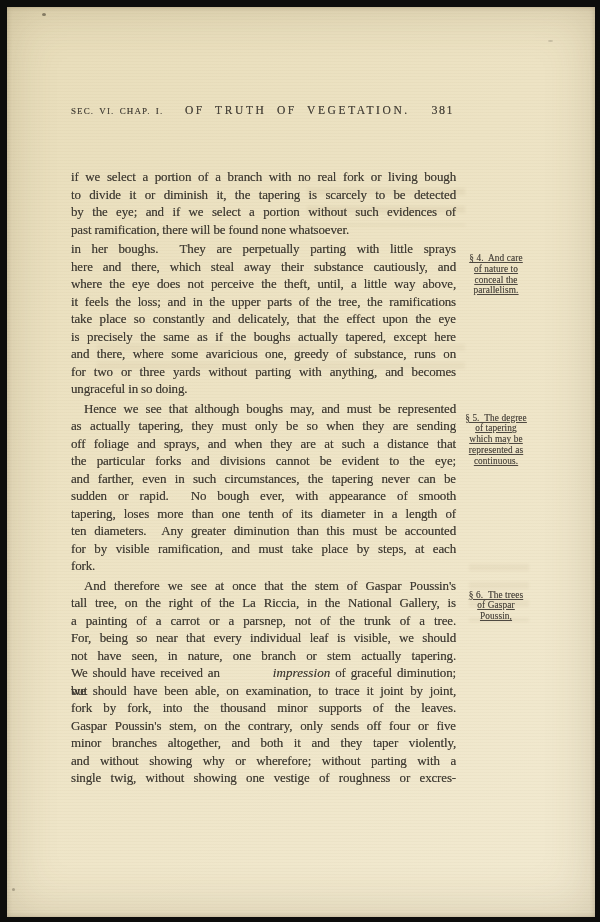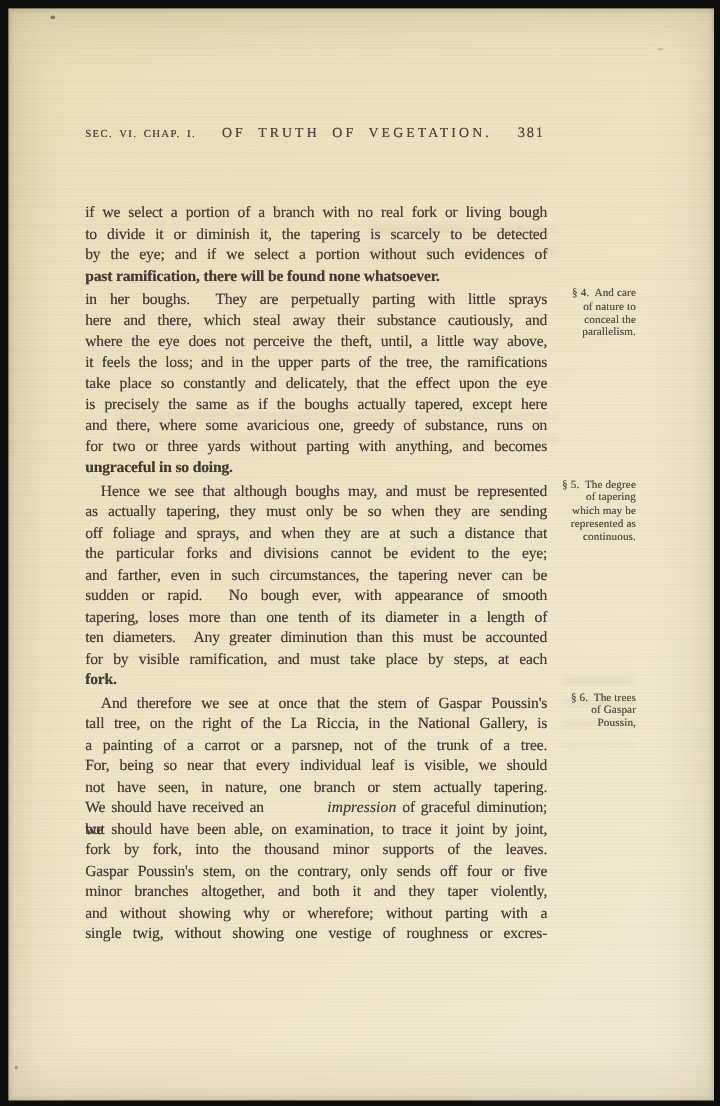--- a/index.html
+++ b/index.html
@@ -17,27 +17,27 @@
   .header-title{flex:1;text-align:center;font-size:11.5px;letter-spacing:2.6px;word-spacing:5px;}
   .page-number{font-size:12px;letter-spacing:1.5px;padding-right:3px;font-family:Liberation Serif, serif;}
   
   .text-block{position:absolute;left:71px;top:128px;width:385px;
               font-size:13px;letter-spacing:-0.15px;color:#413d35;
               text-shadow:0 0 .5px rgba(64,58,46,.65);}
   .para{position:relative;margin-top:40px;}
   .para + .para{margin-top:2px;}
   .line{height:17.5px;line-height:17.5px;text-align:justify;text-align-last:justify;
         white-space:pre-wrap;overflow:visible;}
-  .line.rag{text-align-last:left;font-weight:bold;}
+  .line.rag{text-align-last:left;}
   .line.indent{text-indent:13px;}
   .line i{letter-spacing:.1px;margin-left:48px;}
   
-  .sidenote{position:absolute;left:391px;top:0;width:68px;
+  .sidenote{position:absolute;left:391px;top:13px;width:68px;
             font-size:9.3px;letter-spacing:.1px;line-height:10.8px;color:#4e4941;
-            text-shadow:0 0 .4px rgba(70,64,52,.6);text-align:right;}
+            text-shadow:0 0 .4px rgba(70,64,52,.6);text-align:center;text-decoration:underline;}
   .sidenote-line{white-space:pre-wrap;}
   
   .ghost{position:absolute;pointer-events:none;filter:blur(1.6px);opacity:.5;
          background:repeating-linear-gradient(180deg,rgba(125,103,62,.13) 0 7px,transparent 7px 18px);}
   .ghost-1{left:300px;top:181px;width:158px;height:38px;}
   .ghost-2{left:90px;top:337px;width:368px;height:35px;opacity:.38;}
   .ghost-3{left:462px;top:557px;width:60px;height:58px;opacity:.45;}
   .speck{position:absolute;border-radius:50%;background:rgba(45,40,28,.5);pointer-events:none;}
   .speck-1{left:42px;top:13px;width:4px;height:3px;}
   .speck-2{left:12px;top:888px;width:3px;height:3px;opacity:.6;}

